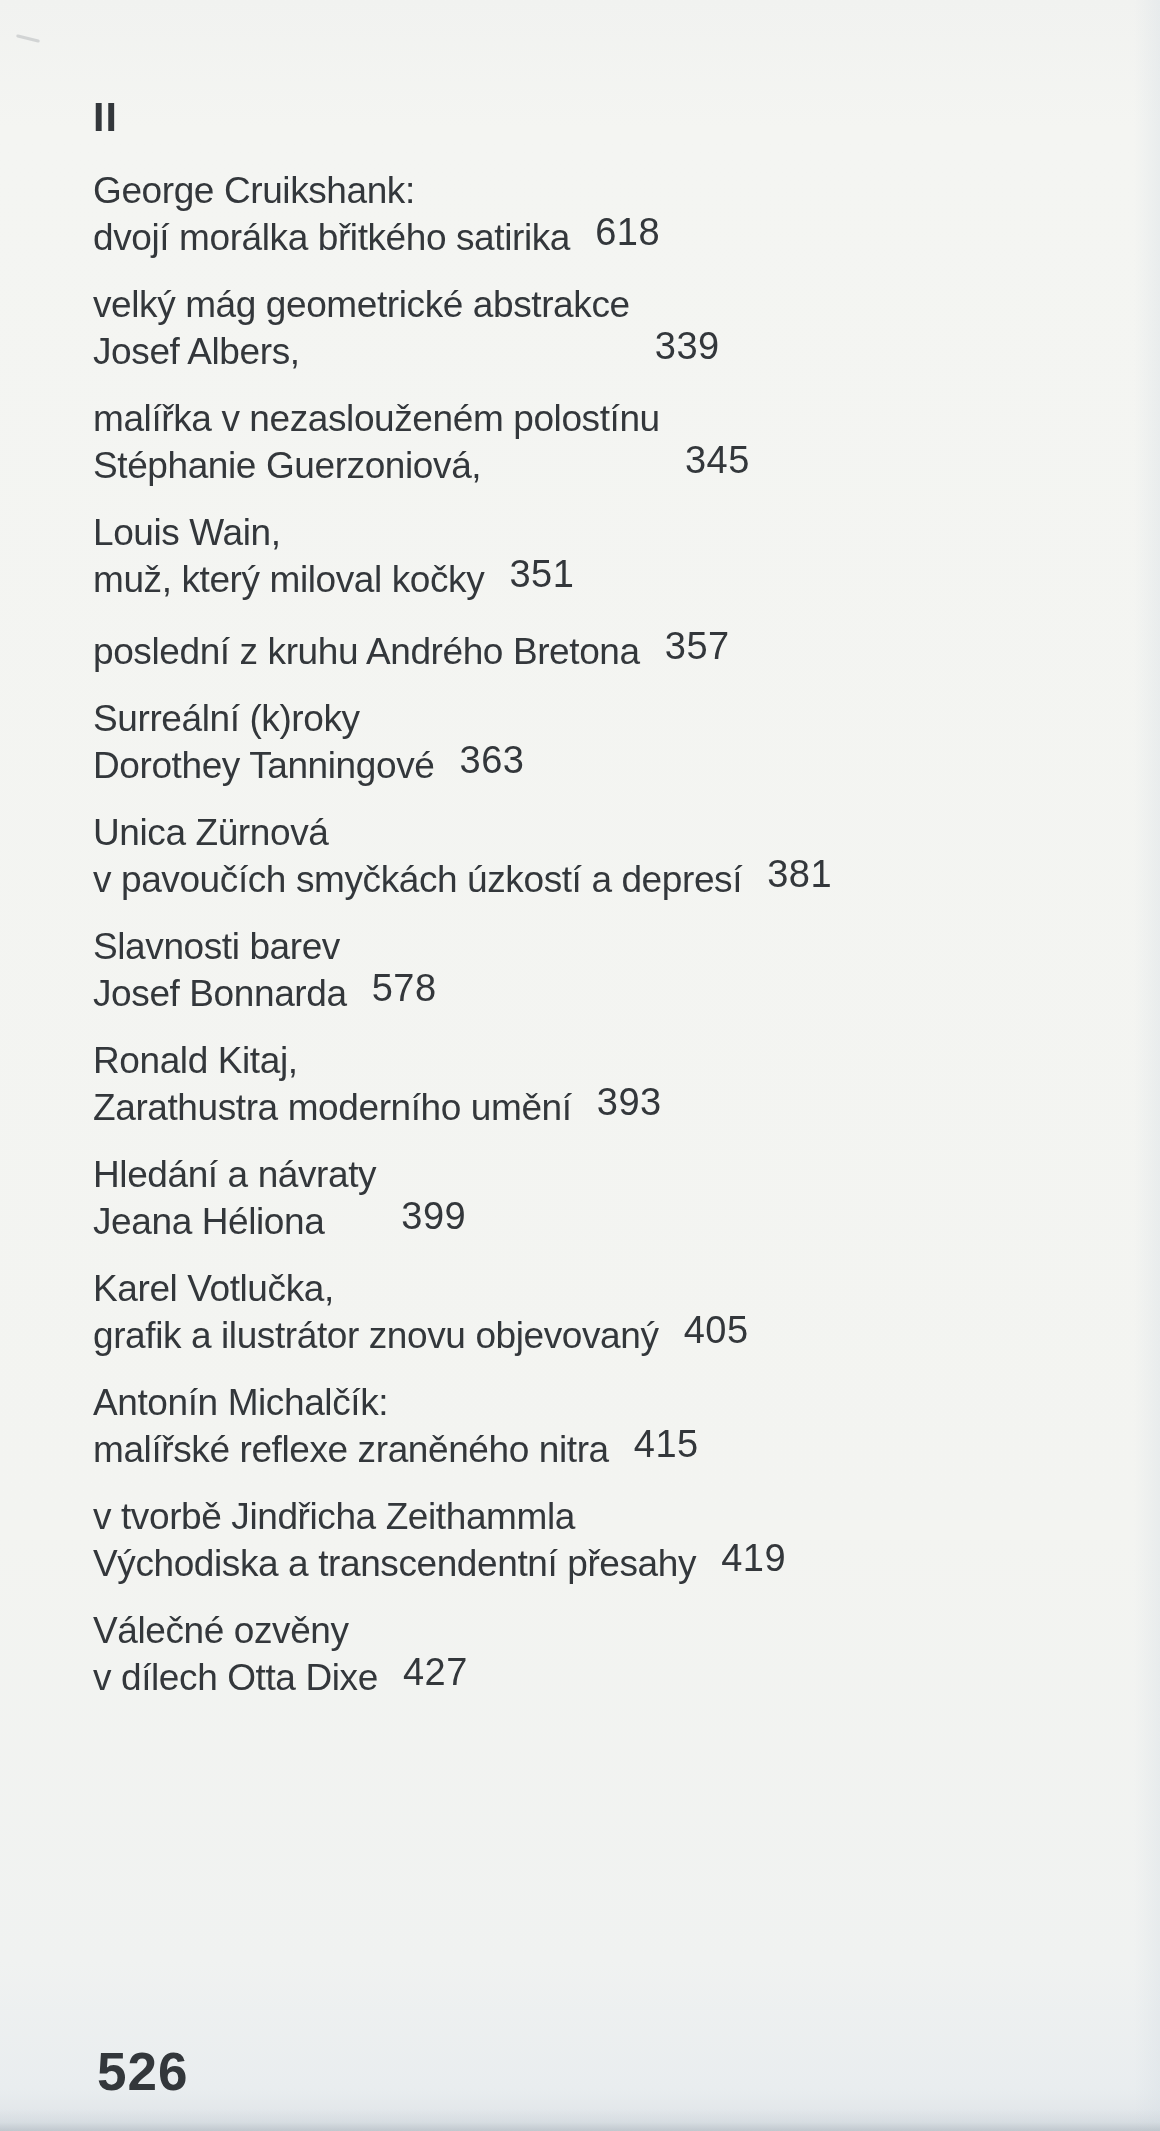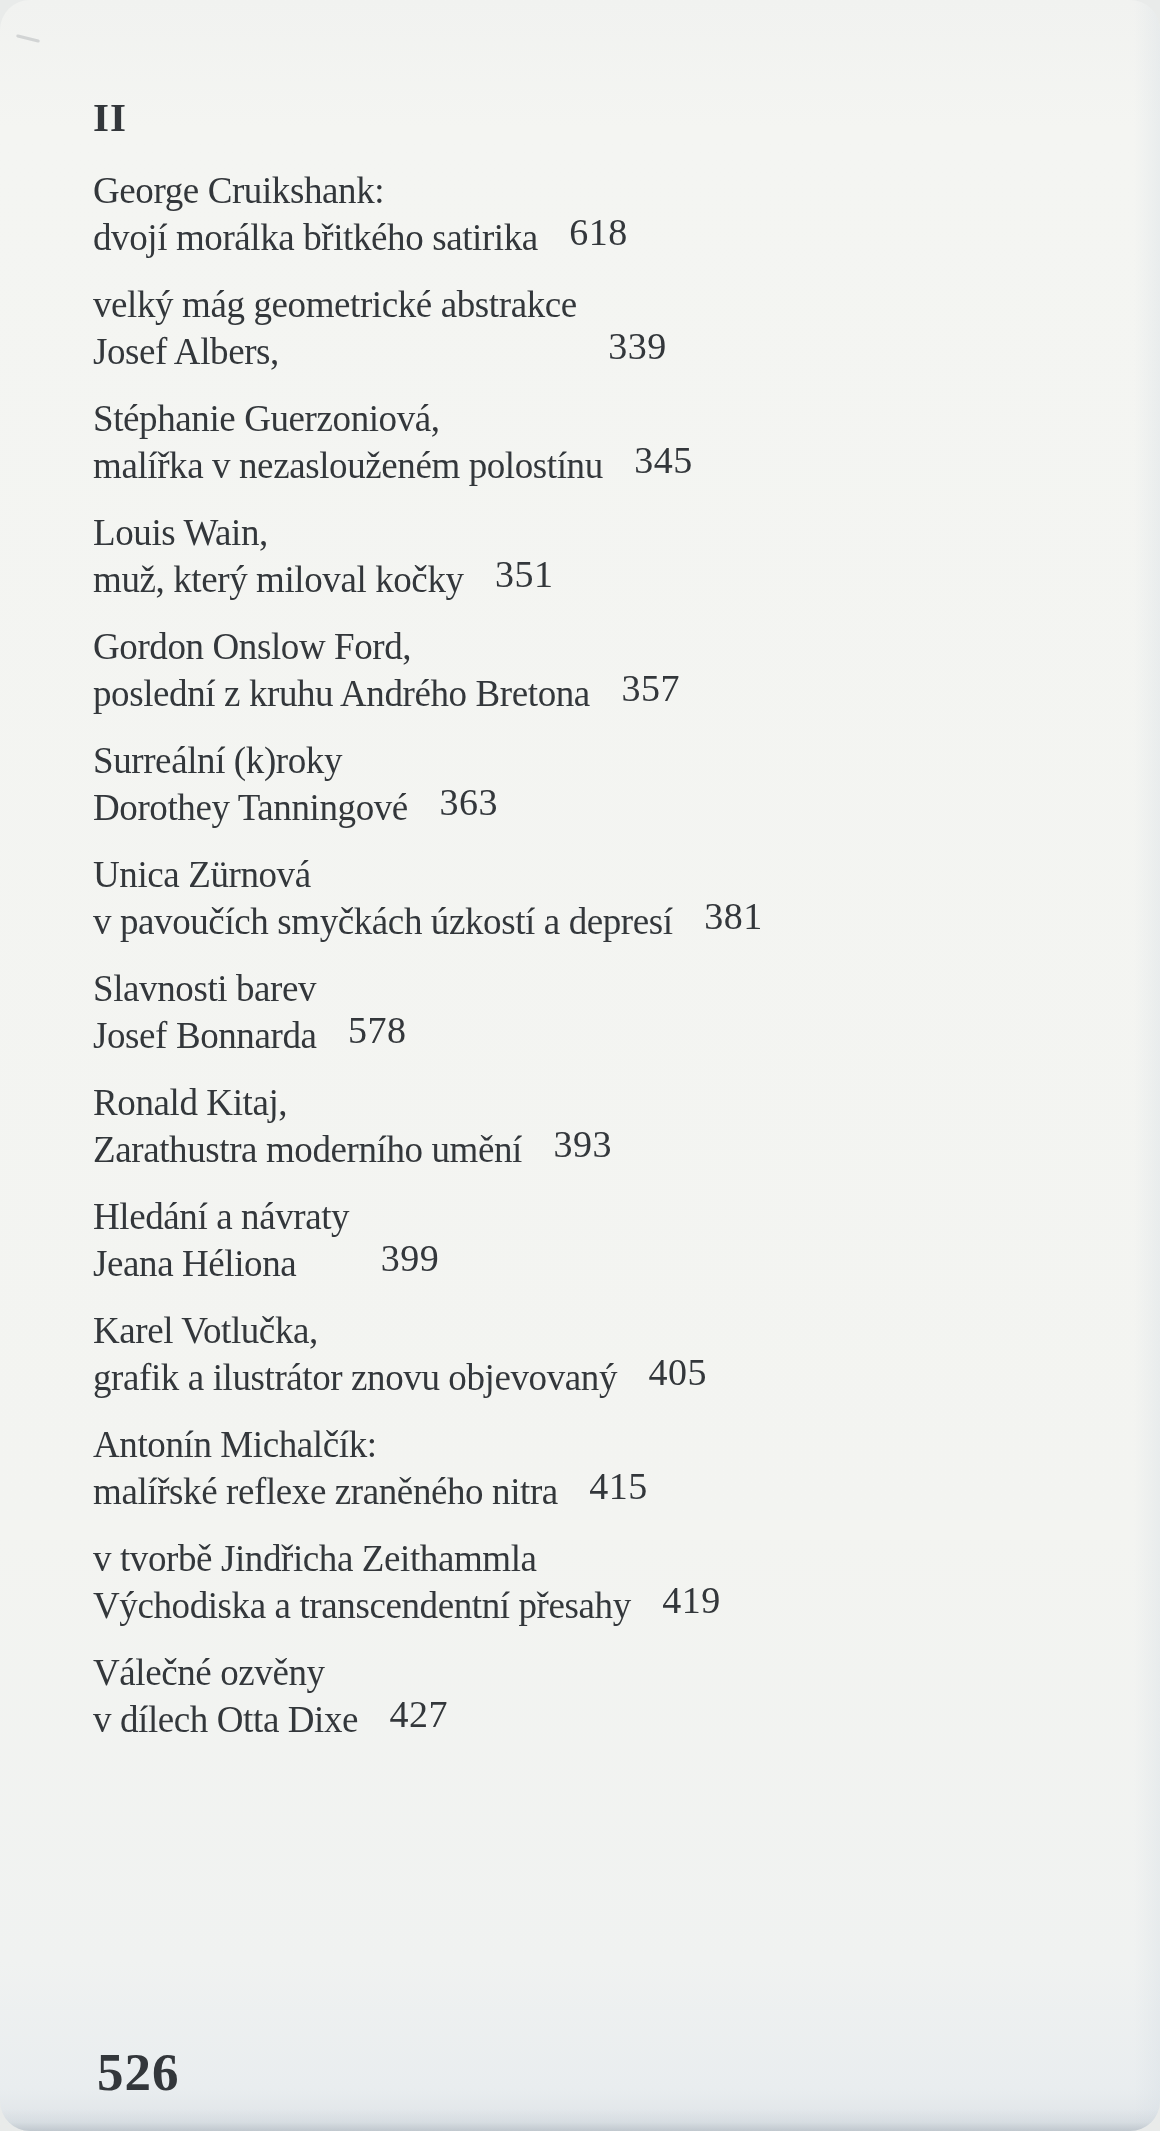--- a/index.html
+++ b/index.html
@@ -16,22 +16,21 @@
     box-sizing: border-box;
     background:
       linear-gradient(180deg,
         #f1f2f0 0%,
         #f4f5f2 6%,
         #f3f4f1 72%,
         #f0f2f1 92%,
         #e9edef 98%,
         #dde2e6 100%);
     color: #33373b;
-    font-family: Liberation Serif, serif;
-    border-radius: 30px;
+    font-family: Liberation Sans, sans-serif;
   }
   
   .edge-tint {
     position: absolute;
     top: 0; right: 0;
     width: 26px; height: 100%;
     background: linear-gradient(90deg, rgba(215,222,228,0) 0%, rgba(213,221,228,0.35) 100%);
     pointer-events: none;
   }
   .scratch {
@@ -120,37 +119,36 @@
   <div class="entry">
     <div class="entry-text">
       <div>velký mág geometrické abstrakce</div>
       <div>Josef Albers,</div>
     </div>
     <div class="entry-page">339</div>
   </div>
 
   <div class="entry">
     <div class="entry-text">
+      <div>malířka v nezaslouženém polostínu</div>
       <div>Stéphanie Guerzoniová,</div>
-      <div>malířka v nezaslouženém polostínu</div>
     </div>
     <div class="entry-page">345</div>
   </div>
 
   <div class="entry">
     <div class="entry-text">
       <div>Louis Wain,</div>
       <div>muž, který miloval kočky</div>
     </div>
     <div class="entry-page">351</div>
   </div>
 
   <div class="entry">
     <div class="entry-text">
-      <div>Gordon Onslow Ford,</div>
       <div>poslední z kruhu Andrého Bretona</div>
     </div>
     <div class="entry-page">357</div>
   </div>
 
   <div class="entry">
     <div class="entry-text">
       <div>Surreální (k)roky</div>
       <div>Dorothey Tanningové</div>
     </div>

